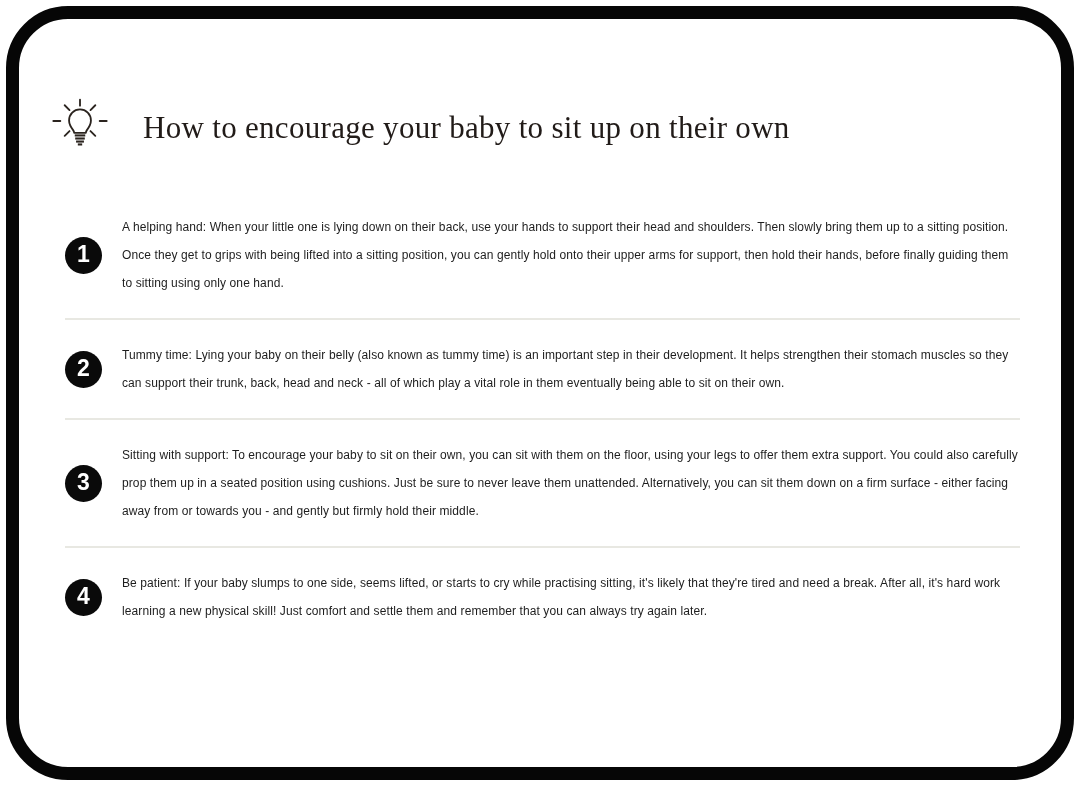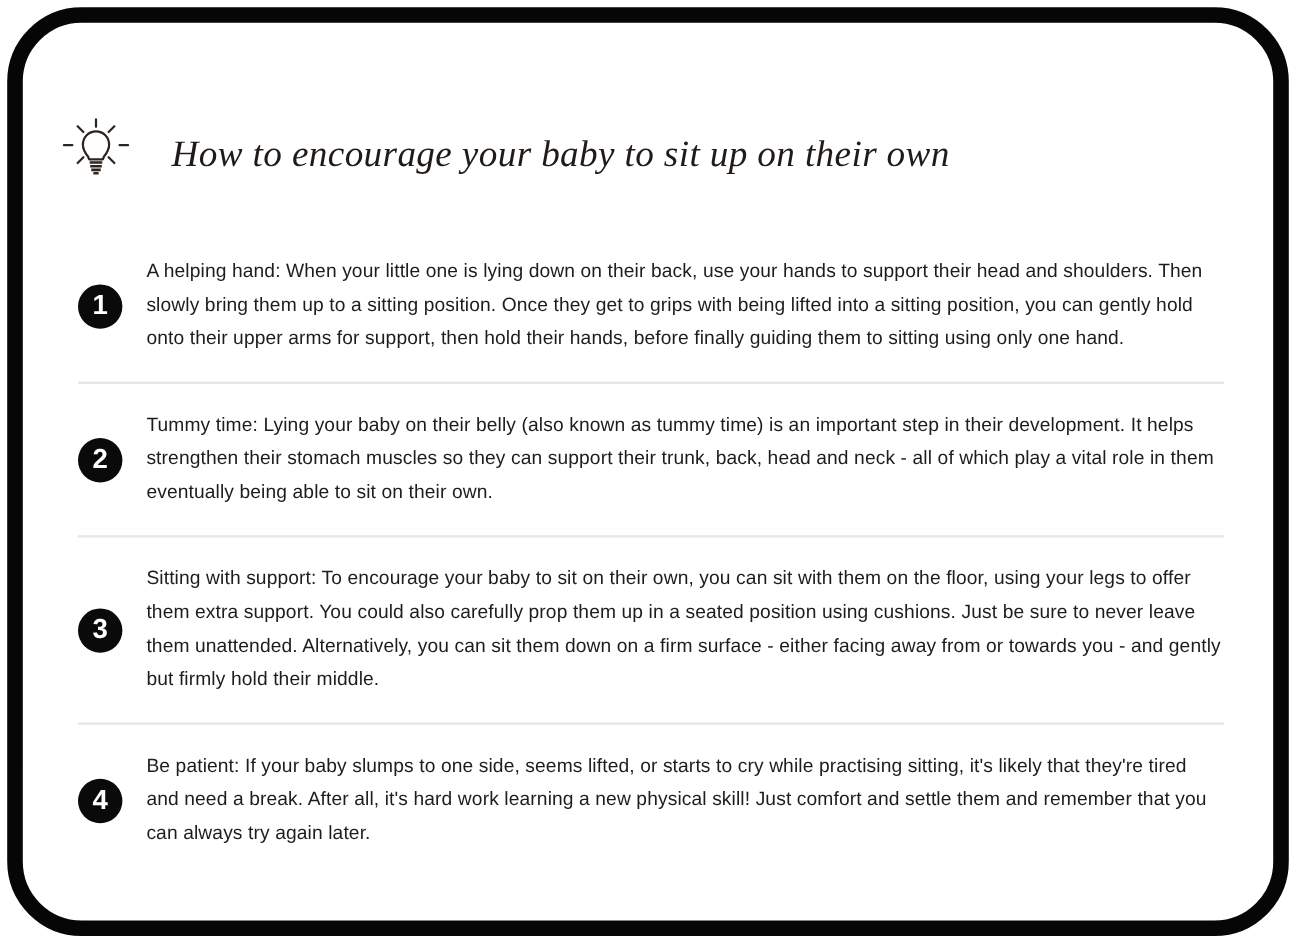--- a/index.html
+++ b/index.html
@@ -35,21 +35,20 @@
     flex-shrink: 0;
     display: block;
   }
   .title {
     font-family: "Liberation Serif", "DejaVu Serif", serif;
     font-weight: 400;
     font-size: 31px;
     letter-spacing: 0.3px;
     color: #211b18;
     white-space: nowrap;
-    font-style: italic;
   }
   .steps {
     margin-top: 34px;
   }
   .step {
     display: flex;
     align-items: center;
     gap: 20px;
     padding: 21px 0;
   }
@@ -65,21 +64,21 @@
     font-size: 23px;
     font-weight: bold;
     display: flex;
     align-items: center;
     justify-content: center;
     flex-shrink: 0;
     line-height: 1;
     padding-bottom: 1px;
   }
   .step-text {
-    font-size: 16px;
+    font-size: 12px;
     line-height: 28px;
     color: #1d1d1d;
     letter-spacing: 0.1px;
   }
 </style>
 </head>
 <body>
 
 <div class="frame"></div>
 

